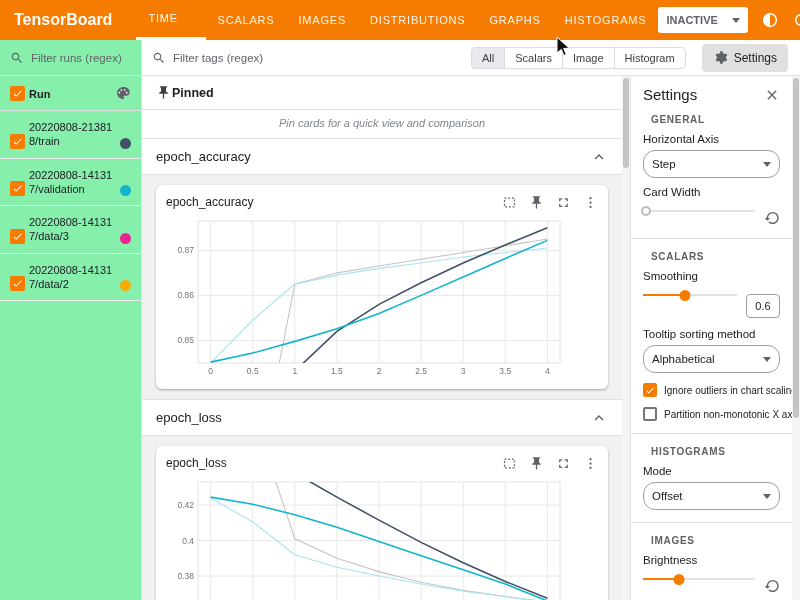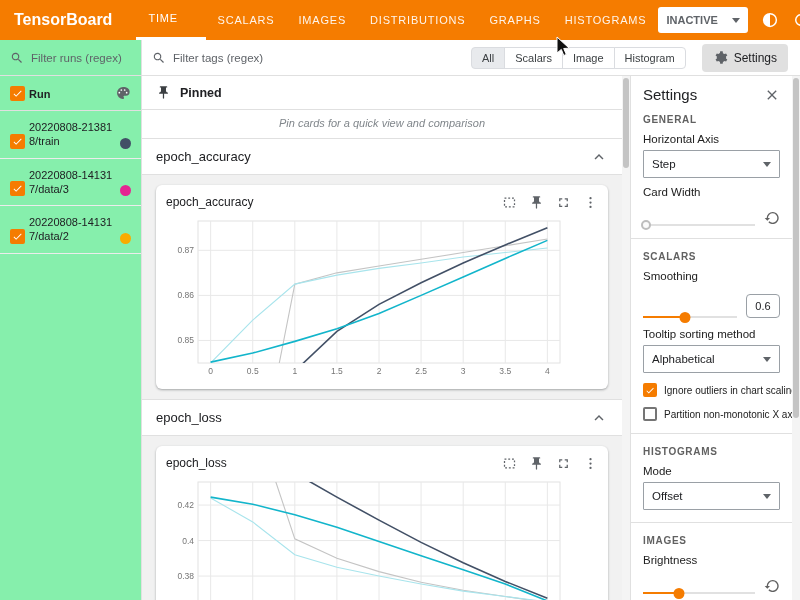--- a/index.html
+++ b/index.html
@@ -33,39 +33,39 @@
   .tagbar .search{border-bottom:none;flex:1;padding:0}
   .chips{display:flex;margin-left:12px}
   .chip{height:22px;line-height:20px;padding:0 10px;border:1px solid #dadce0;font-size:11px;color:#3c4043;background:#fff;margin-left:-1px;cursor:pointer}
   .chip:first-child{border-radius:4px 0 0 4px;margin-left:0}
   .chip:last-child{border-radius:0 4px 4px 0}
   .chip.checked{background:#e8eaed}
   .settings-btn{height:28px;display:flex;align-items:center;gap:6px;background:#e0e0e0;border:none;border-radius:4px;padding:0 11px;font-size:12px;font-weight:500;color:#202124;margin:0 12px 0 16px;cursor:pointer;font-family:inherit}
   
   .lower{flex:1;display:flex;min-height:0}
   .main-scroll{flex:1;min-width:0;overflow:hidden;background:#fff}
-  .pinned-hdr{display:flex;align-items:center;gap:9px;padding:8px 14px;font-size:12.5px;font-weight:bold;color:#202124;border-bottom:1px solid #e0e0e0;height:34px}
+  .pinned-hdr{display:flex;align-items:center;gap:1px;padding:8px 14px;font-size:12.5px;font-weight:bold;color:#202124;border-bottom:1px solid #e0e0e0;height:34px}
   .hint{padding:7px 10px;text-align:center;font-style:italic;font-size:11px;color:#80868b;border-bottom:1px solid #e0e0e0;height:29px}
   .sec-hdr{display:flex;align-items:center;justify-content:space-between;padding:0 14px;height:36px;font-size:13px;color:#202124;border-bottom:1px solid #e0e0e0;background:#fff;cursor:pointer}
   .sec-body{background:#f1f1f1;padding:10px 14px;border-bottom:1px solid #e0e0e0}
   .card{background:#fff;border-radius:6px;box-shadow:0 1px 2px rgba(60,64,67,.3),0 1px 3px rgba(60,64,67,.15);padding:6px 8px 2px}
   .card-hdr{display:flex;align-items:center;font-size:12px;color:#202124;padding:2px 2px 4px;height:24px}
   .card-icons{margin-left:auto;display:flex;align-items:center;gap:12px;color:#5f6368}
   .cicon{width:15px;height:15px;display:block;cursor:pointer}
   svg text.tick{font-size:8.5px;fill:#757575;font-family:"Liberation Sans",sans-serif}
   
   .vscroll{width:8px;flex:none;background:#f4f4f4;position:relative}
   .vscroll .thumb{position:absolute;left:1px;width:6px;border-radius:3px;background:#c4c4c4}
   
   .sp{width:162px;flex:none;border-left:1px solid #e0e0e0;background:#fff;padding:10px 12px;overflow:hidden;font-size:11.5px}
   .sp-title{display:flex;align-items:center;justify-content:space-between;font-size:15px;color:#202124;margin-bottom:4px}
-  .sp-head{font-size:10px;color:#616161;font-weight:bold;letter-spacing:.7px;margin:11px 0 2px}
+  .sp-head{font-size:10px;color:#616161;font-weight:bold;letter-spacing:.7px;margin:11px 8px 2px}
   .sp-label{font-size:11.5px;color:#212121;margin:8px 0 5px}
-  .select{height:28px;border:1px solid #9aa0a6;border-radius:1px;display:flex;align-items:center;justify-content:space-between;padding:0 8px;font-size:11.5px;color:#202124;cursor:pointer;background:#fff}
-  .slider-row{display:flex;align-items:flex-end;gap:9px;margin:12px 0 10px}
+  .select{height:28px;border:1px solid #9aa0a6;border-radius:12px;display:flex;align-items:center;justify-content:space-between;padding:0 8px;font-size:11.5px;color:#202124;cursor:pointer;background:#fff}
+  .slider-row{display:flex;align-items:flex-start;gap:9px;margin:12px 0 10px}
   .slider{flex:1;height:2px;background:#e1e1e1;position:relative;cursor:pointer}
   .slider .fill{position:absolute;left:0;top:0;height:2px;background:#f57c00}
   .slider .thumb{position:absolute;width:11px;height:11px;border-radius:50%;background:#f57c00;top:-4.5px;transform:translateX(-50%);cursor:pointer}
   .slider .thumb.hollow{background:#fafafa;border:2px solid #bdbdbd;width:10px;height:10px}
   .valbox{width:34px;height:24px;border:1px solid #9aa0a6;border-radius:4px;display:flex;align-items:center;justify-content:center;font-size:11px;color:#202124;flex:none}
   .sicon{width:16px;height:16px;flex:none;display:block;color:#616161;cursor:pointer}
   .cb-row{display:flex;align-items:center;gap:7px;margin:10px 0;font-size:10px;color:#212121;white-space:nowrap}
   .cb-row .cb{width:14px;height:14px}
   .sp hr{border:none;border-top:1px solid #e0e0e0;margin:12px -12px}
   .cursor{position:absolute;left:556px;top:36px;z-index:50;pointer-events:none}
@@ -126,20 +126,29 @@
           </svg>
       </div>
       <div class="run-row">
         <span class="cb checked">
             <svg viewBox="0 0 24 24">
               <path d="M9 16.2L4.8 12l-1.4 1.4L9 19 21 7l-1.4-1.4z" fill="#fff"></path>
             </svg>
           </span>
         <span class="run-label">20220808-213818/train</span>
         <span class="dot" style="background-color: rgb(66, 80, 102);"></span>
+      </div>
+      <div class="run-row">
+        <span class="cb checked">
+            <svg viewBox="0 0 24 24">
+              <path d="M9 16.2L4.8 12l-1.4 1.4L9 19 21 7l-1.4-1.4z" fill="#fff"></path>
+            </svg>
+          </span>
+        <span class="run-label">20220808-141317/validation</span>
+        <span class="dot" style="background-color: rgb(18, 181, 203);"></span>
       </div>
       <div class="run-row">
         <span class="cb checked">
             <svg viewBox="0 0 24 24">
               <path d="M9 16.2L4.8 12l-1.4 1.4L9 19 21 7l-1.4-1.4z" fill="#fff"></path>
             </svg>
           </span>
         <span class="run-label">20220808-141317/data/3</span>
         <span class="dot" style="background-color: rgb(229, 37, 146);"></span>
       </div>

